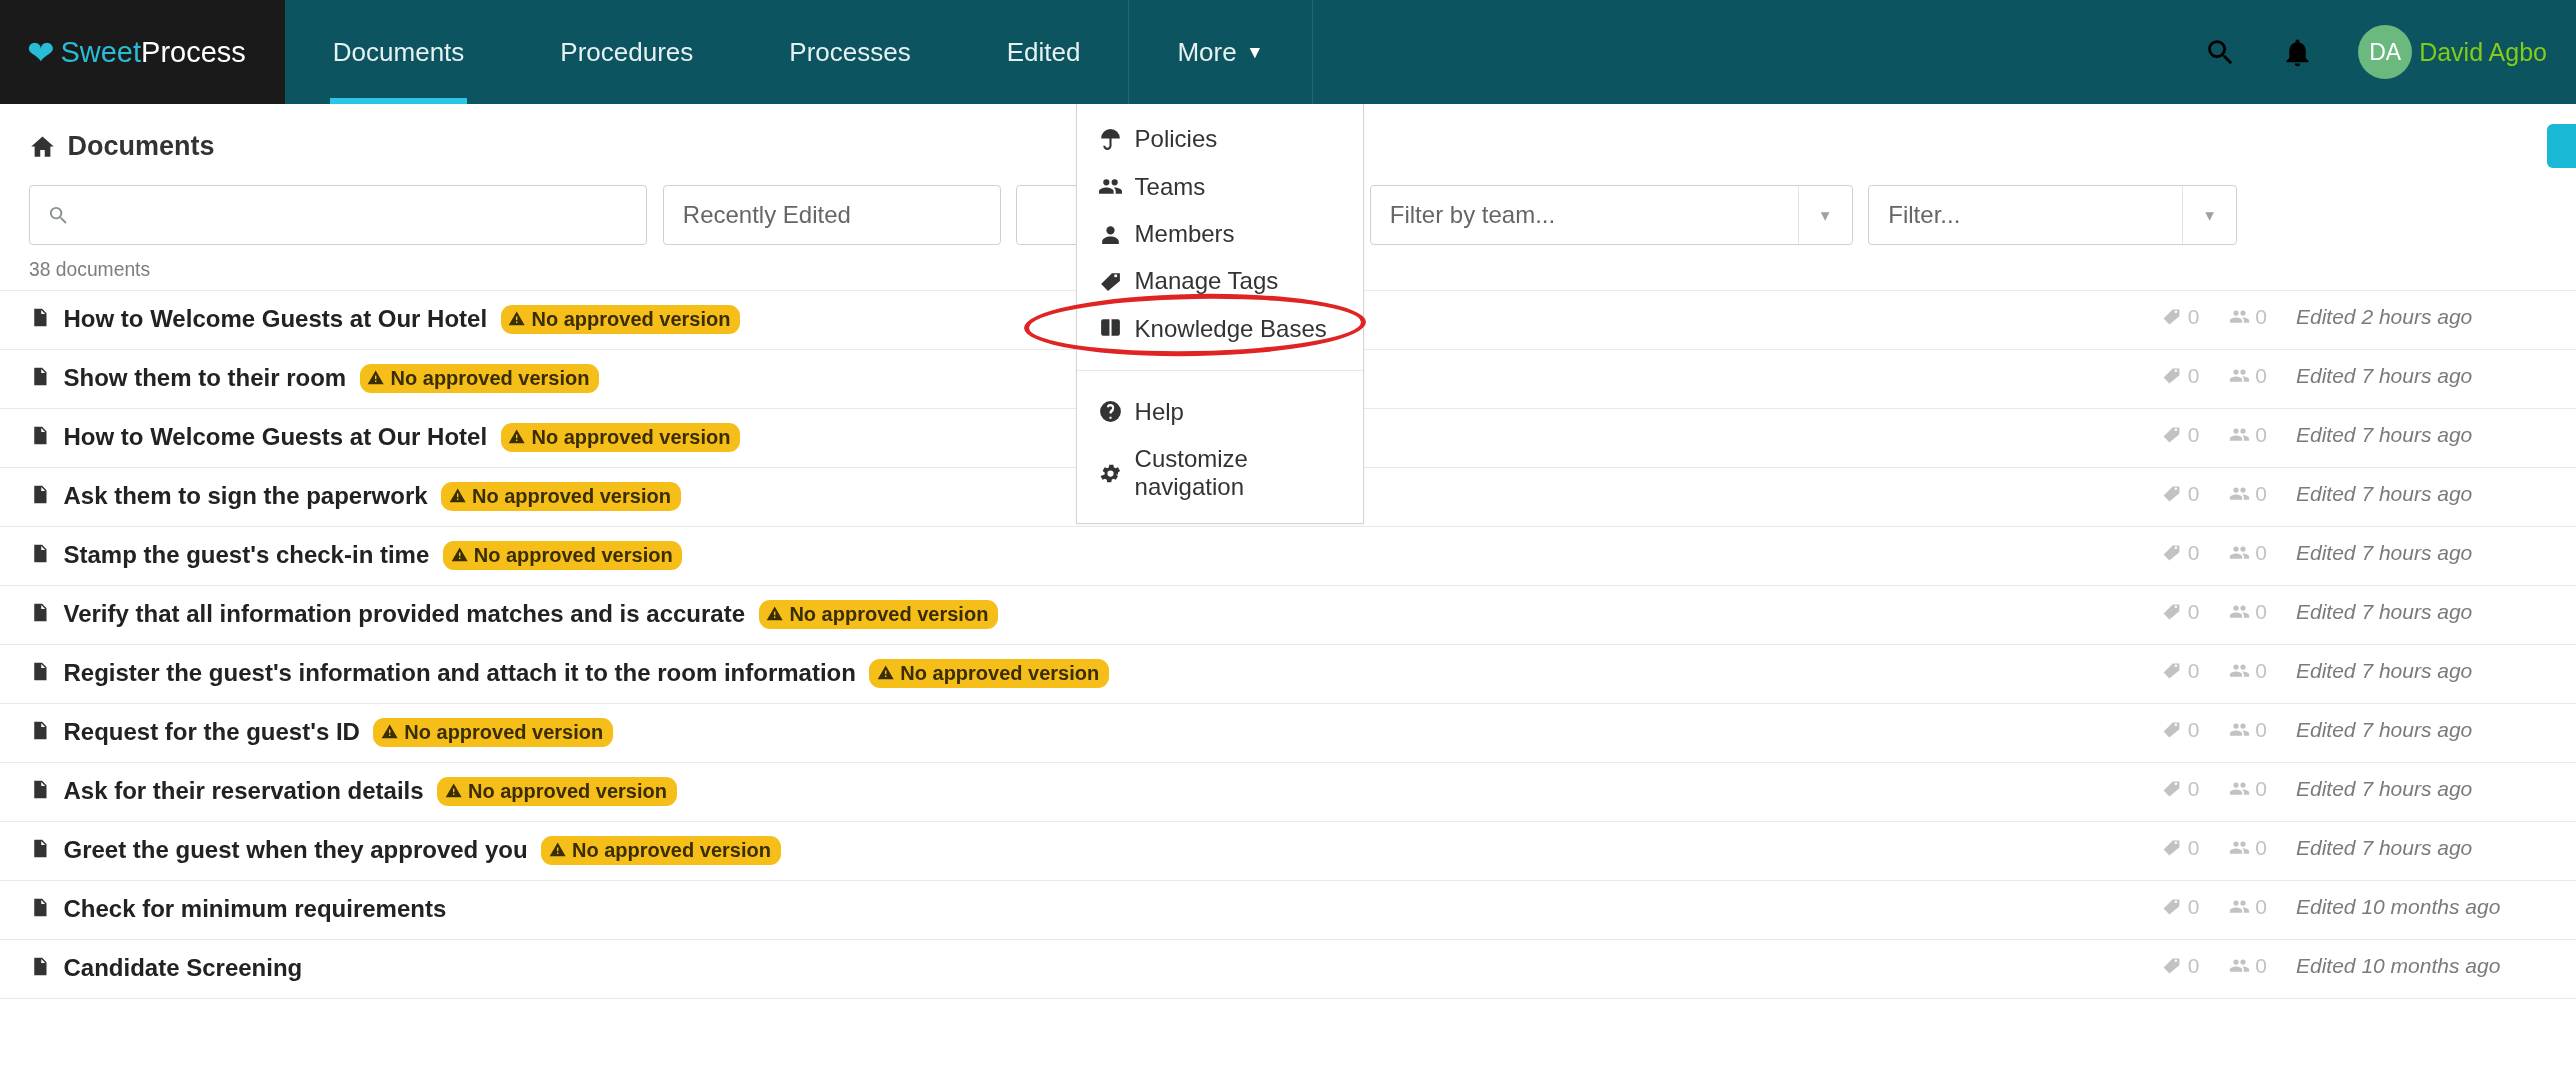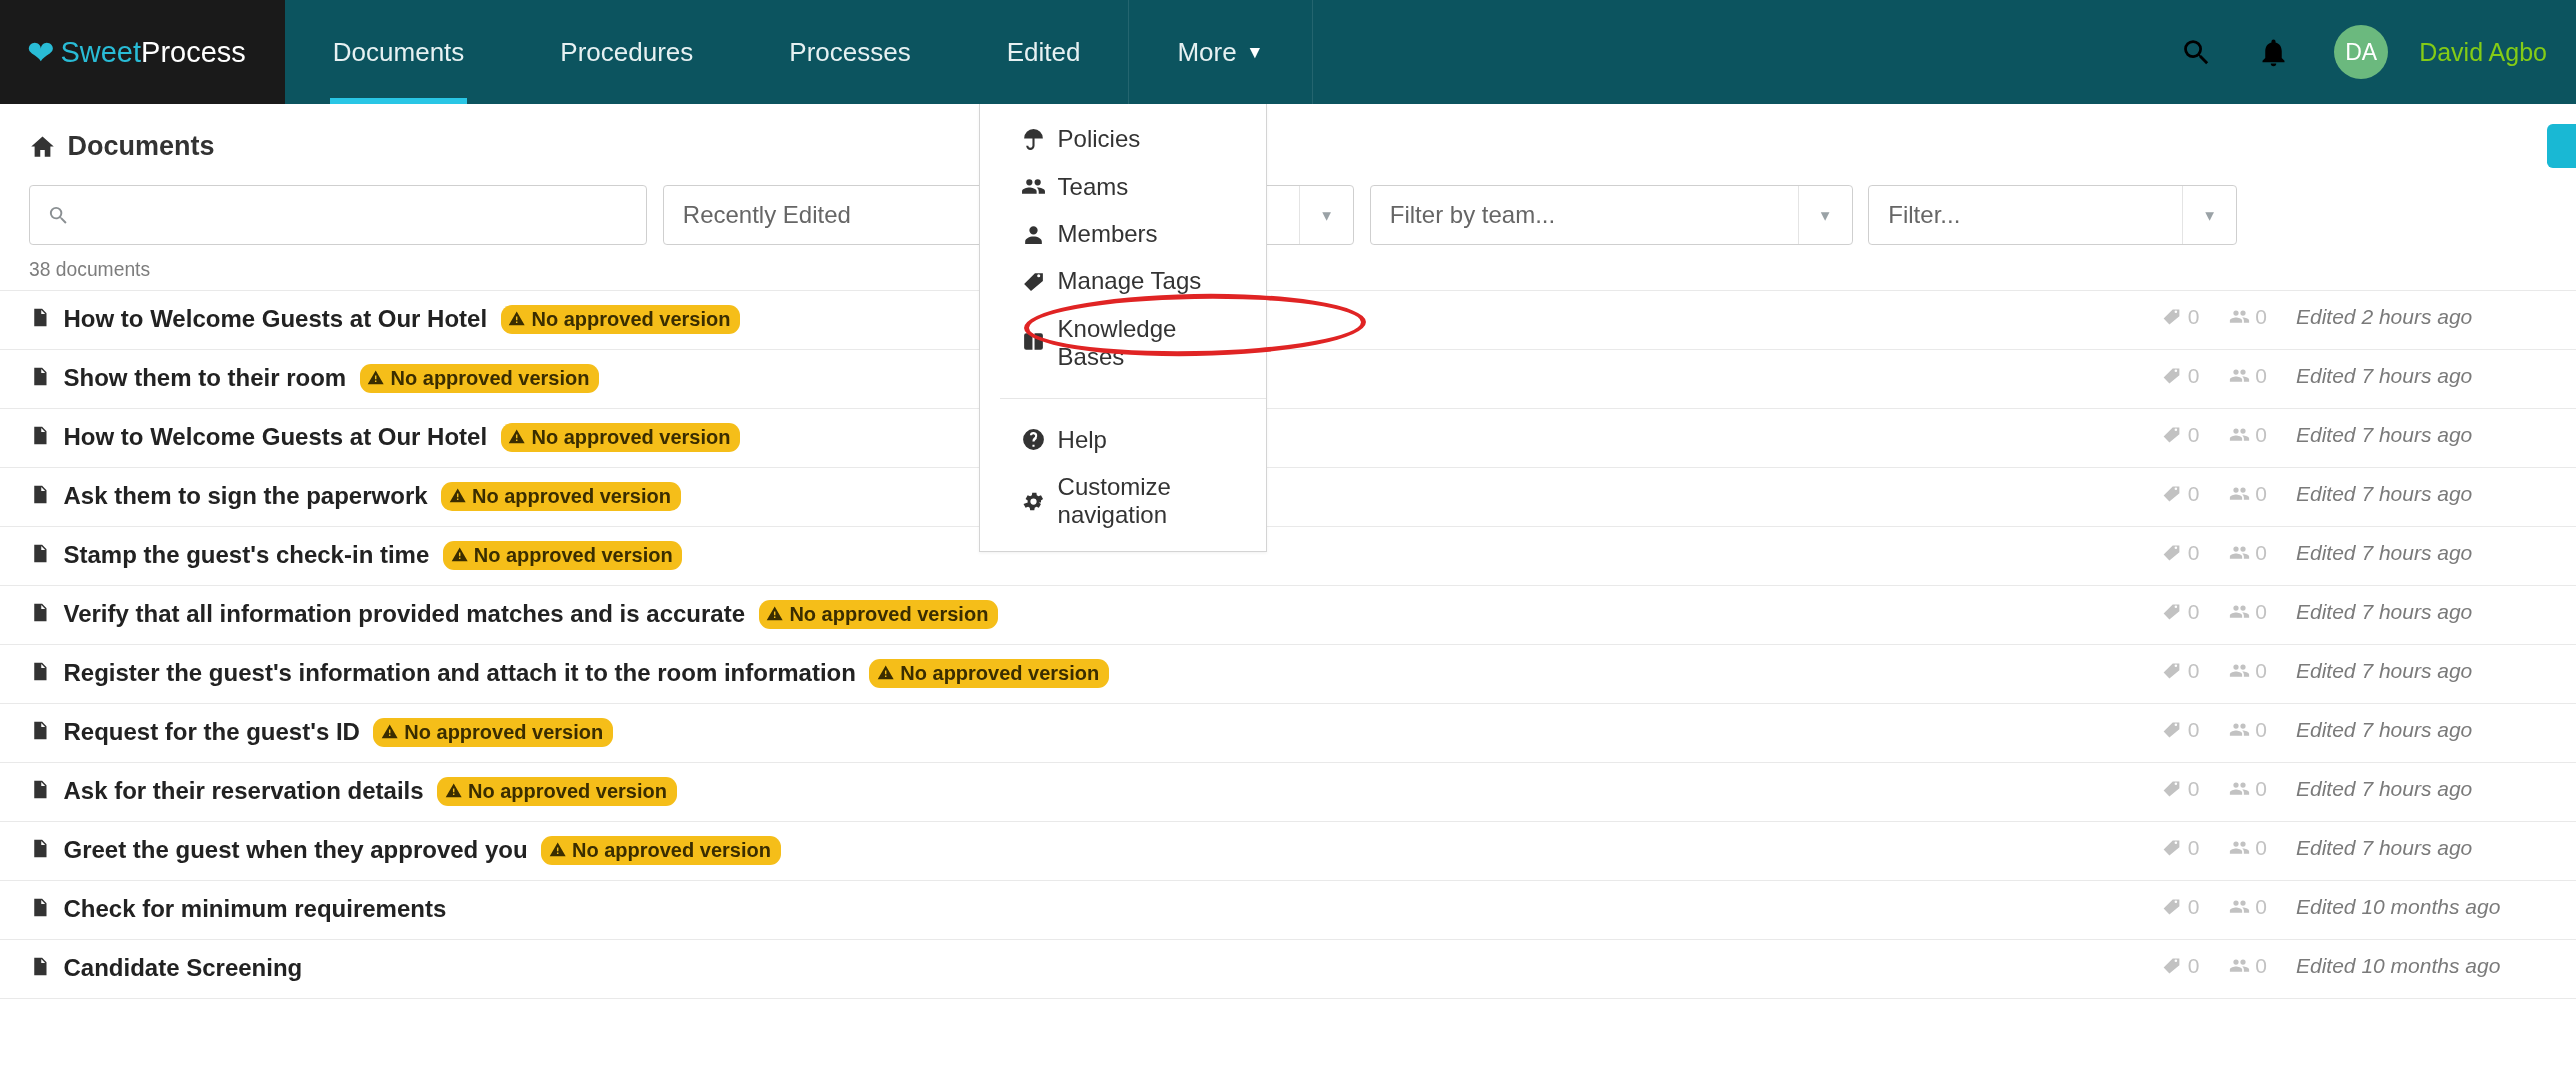--- a/index.html
+++ b/index.html
@@ -33,36 +33,35 @@
   .navbar .right{
     margin-left:auto; display:flex; align-items:center; gap:44px; padding-right:29px;
   }
   .nav-icon{ color:#cfeef2; cursor:pointer; }
   .nav-icon svg{ width:33px; height:33px; display:block; }
   .avatar{
     width:54px; height:54px; border-radius:50%;
     background:#6bb97e; display:flex; align-items:center; justify-content:center;
     color:#fff; font-size:23px; font-weight:400;
   }
-  .user-block{ display:flex; align-items:center; gap:31px; cursor:pointer;}
+  .user-block{ display:flex; align-items:center; gap:7px; cursor:pointer;}
   .user-name{ color:#84cc16; font-size:25px; white-space:nowrap;}
 
   
   .more-dropdown{
     position:absolute;
-    left:979px;  
+    left:1076px;  
     top:104px;
     width:288px;
     background:#fff;
     border:1px solid #d4d4d4;
     border-top:none;
     font-size:24px;
     box-shadow:0 1.9px 2.9px rgba(0,0,0,.05);
     z-index:50;
-    padding-left:20px;
   }
   .more-dropdown .group{ padding:11.6px 0;}
   .more-dropdown .divider{ height:1px; background:#e6e6e6; margin:5.8px 0;}
   .dd-item{
     display:flex; align-items:center; gap:11.6px;
     padding:9.7px 21px; cursor:pointer; color:#333;
     position:relative;
   }
   .dd-item svg{ width:25px; height:25px; flex:none; fill:#333;}
   .red-circle{

